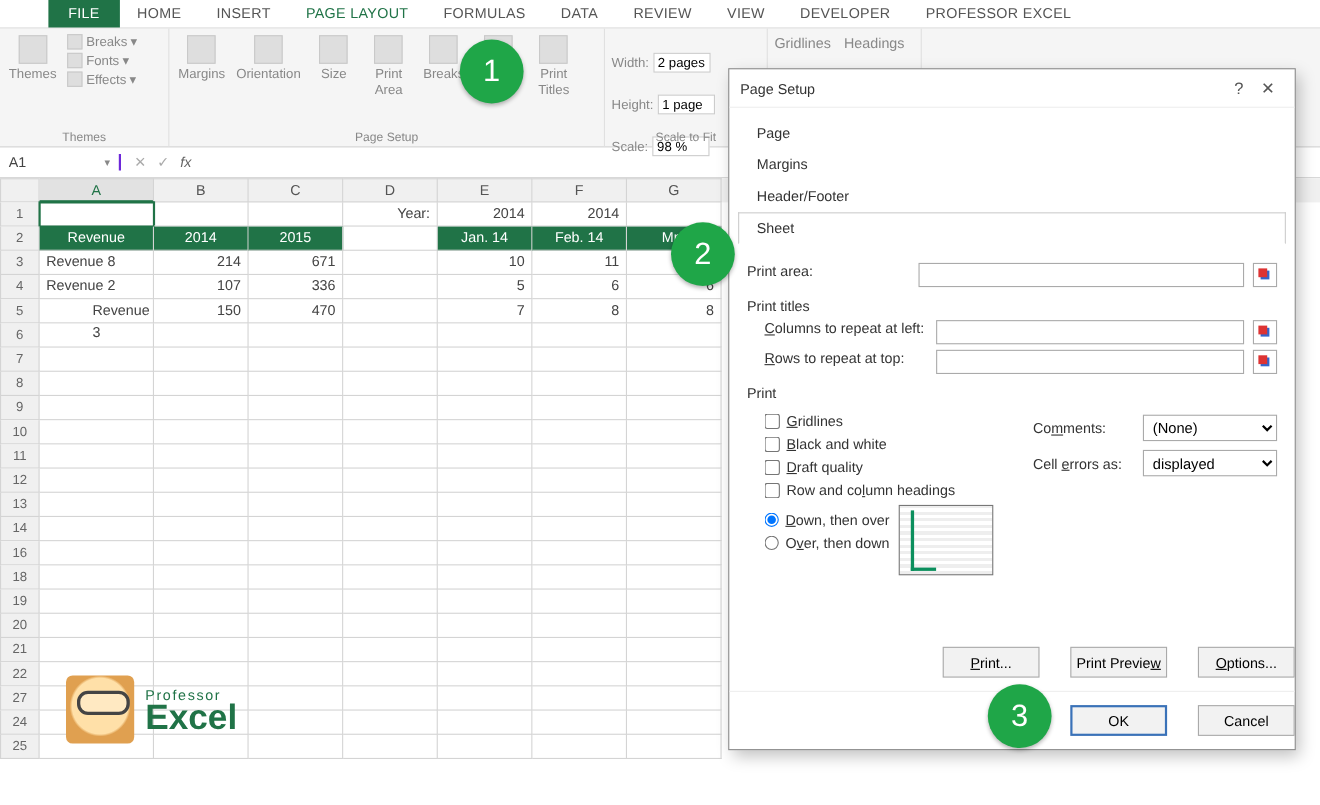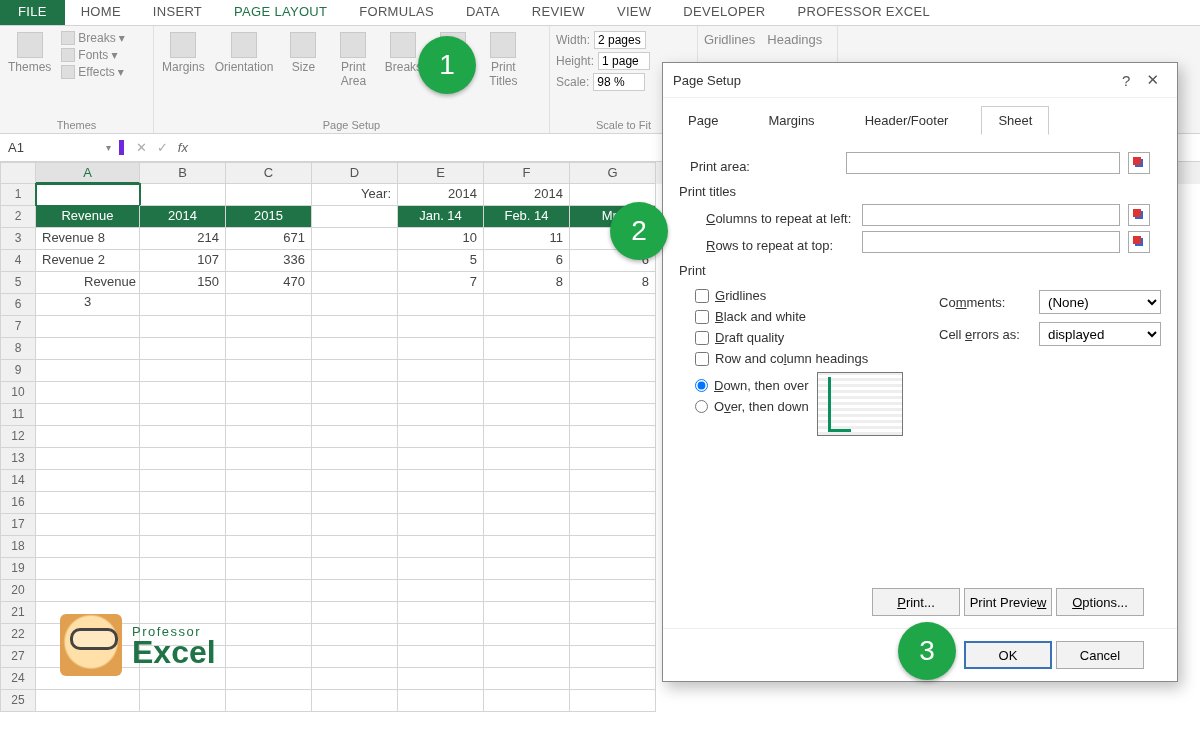--- a/index.html
+++ b/index.html
@@ -1,39 +1,39 @@
 <!DOCTYPE html>
 <html><head>
 <meta charset="utf-8">
 <style>
 * { margin: 0; padding: 0; box-sizing: border-box; font-family: 'Segoe UI', Arial, sans-serif; }
 body { width: 1200px; height: 732px; background: #fff; position: relative; overflow: hidden; font-size: 13px; color: #444; }
 
 
 .tabs { display: flex; height: 26px; border-bottom: 1px solid #d4d4d4; background: #fff; }
 .tab { padding: 4px 16px; font-size: 13px; color: #555; cursor: pointer; text-transform: uppercase; letter-spacing: 0.3px; }
-.tab.file { background: #207347; color: #fff; padding: 4px 18px; }
+.tab.file { background: #207347; color: #fff; padding: 4px 18px; margin-left: 44px; }
 .tab.active { color: #207347; }
 
 
 .ribbon { display: flex; background: #f5f5f5; height: 108px; border-bottom: 1px solid #d4d4d4; }
 .group { border-right: 1px solid #e0e0e0; padding: 2px 6px; position: relative; display: flex; flex-direction: column; }
 .group-label { position: absolute; bottom: 2px; left: 0; right: 0; text-align: center; font-size: 11px; color: #888; }
 .group-body { display: flex; gap: 6px; flex: 1; align-items: flex-start; color: #888; }
 .vstack { display: flex; flex-direction: column; gap: 1px; font-size: 12px; padding-top: 2px; }
 .vitem { display: flex; align-items: center; gap: 3px; padding: 1px 2px; cursor: pointer; }
 .big-btn { display: flex; flex-direction: column; align-items: center; gap: 2px; padding: 4px 2px; cursor: pointer; font-size: 12px; text-align: center; color: #888; min-width: 44px; }
 .icn { width: 26px; height: 26px; background: #dedede; border: 1px solid #c9c9c9; }
 .icn.sm { width: 14px; height: 14px; }
-.row-ctl { display: flex; align-items: center; gap: 4px; font-size: 12px; padding: 1px 0; }
+.row-ctl { display: flex; align-items: center; gap: 4px; font-size: 12px; padding: 1px 0; margin-top: 17px; }
 .row-ctl input { width: 52px; font-size: 12px; border: 1px solid #ccc; padding: 1px 3px; }
 
 
 .fbar { display: flex; align-items: center; height: 28px; border-bottom: 1px solid #d4d4d4; }
-.namebox { width: 124px; border-right: 5px solid #6d28d9; padding: 0 8px; display: flex; align-items: center; font-size: 13px; }
+.namebox { width: 110px; border-right: 2px solid #6d28d9; padding: 0 8px; display: flex; align-items: center; font-size: 13px; }
 .namebox .dd { margin-left: auto; color: #888; font-size: 10px; }
 .fxctl { display: flex; align-items: center; gap: 10px; padding: 0 12px; color: #aaa; }
 .fx { font-style: italic; color: #666; }
 
 
 .grid { position: relative; }
 .colhdr { display: flex; height: 22px; background: #f0f0f0; }
 .corner { width: 36px; border: 1px solid #d4d4d4; background: #f0f0f0; }
 .ch { border: 1px solid #d4d4d4; border-left: none; text-align: center; font-size: 13px; color: #555; line-height: 20px; }
 .ch.sel { background: #e2e2e2; border-bottom: 2px solid #207347; color: #207347; }
@@ -43,42 +43,42 @@
 .cell { border-right: 1px solid #d4d4d4; border-bottom: 1px solid #d4d4d4; padding: 0 6px; font-size: 13px; line-height: 20px; }
 .cell.r { text-align: right; }
 .hdrcell { background: #207347; color: #fff; text-align: center; font-weight: 400; }
 .selcell { outline: 2px solid #207347; outline-offset: -1px; }
 
 
 .dialog { position: absolute; left: 662px; top: 62px; width: 516px; height: 620px; background: #fff; border: 1px solid #888; box-shadow: 4px 6px 14px rgba(0,0,0,0.25); display: flex; flex-direction: column; }
 .dlg-title { display: flex; align-items: center; padding: 6px 10px; font-size: 13px; color: #333; border-bottom: 1px solid #eee; }
 .dlg-title .sp { flex: 1; }
 .dlg-title .wbtn { padding: 2px 8px; cursor: pointer; font-size: 15px; color: #555; }
-.dlg-tabs { display: flex; padding: 8px 8px 0 8px; gap: 16px; }
+.dlg-tabs { display: flex; padding: 8px 8px 0 8px; gap: 0; flex-direction: column; }
 .dtab { padding: 6px 16px; border: 1px solid transparent; font-size: 13px; cursor: pointer; color: #333; }
 .dtab.active { border: 1px solid #ccc; border-bottom: 1px solid #fff; background: #fff; }
 .dlg-body { padding: 12px 16px; flex: 1; font-size: 13px; color: #333; }
-.frow { display: flex; align-items: flex-end; margin: 5px 11px; gap: 8px; }
+.frow { display: flex; align-items: flex-start; margin: 5px 0; gap: 8px; }
 .frow .lab { width: 148px; }
 .frow input[type=text] { flex: 1; border: 1px solid #aaa; height: 22px; padding: 0 4px; }
 .refbtn { width: 22px; height: 22px; border: 1px solid #aaa; background: #fff; cursor: pointer; position: relative; }
 .refbtn::after { content: ""; position: absolute; left: 4px; top: 4px; width: 8px; height: 8px; background: #d33; box-shadow: 2px 2px 0 #36c; }
 .fs { margin: 10px 0 4px 0; color: #333; }
 .chkrow { display: flex; align-items: center; gap: 6px; margin: 6px 0 6px 16px; }
 .chkrow input { width: 14px; height: 14px; }
 .prcols { display: flex; gap: 40px; }
 .prleft { flex: 0 0 220px; }
 .prright { flex: 1; }
 .selrow { display: flex; align-items: center; gap: 8px; margin: 8px 0; }
 .selrow .lab { width: 92px; }
 .selrow select { flex: 1; border: 1px solid #aaa; height: 24px; background: #fff; padding: 0 4px; }
 .radrow { display: flex; align-items: center; gap: 6px; margin: 6px 0 6px 16px; }
 .orderimg { width: 86px; height: 64px; border: 1px solid #777; margin-left: 8px; background: repeating-linear-gradient(0deg,#eee 0 3px,#fff 3px 6px), repeating-linear-gradient(90deg,#eee 0 3px,#fff 3px 6px); position: relative; }
 .orderimg::after { content: ""; position: absolute; left: 10px; top: 4px; width: 20px; height: 52px; border-left: 3px solid #0b8f5d; border-bottom: 3px solid #0b8f5d; }
-.dlg-btns { display: flex; justify-content: flex-end; gap: 4px; padding: 12px 33px; }
+.dlg-btns { display: flex; justify-content: flex-end; gap: 28px; padding: 12px 0; }
 .btn { min-width: 88px; height: 28px; border: 1px solid #aaa; background: #f2f2f2; font-size: 13px; cursor: pointer; }
 .btn.primary { border: 2px solid #3a72b8; }
 
 
 .callout { position: absolute; width: 58px; height: 58px; border-radius: 50%; background: #1fa648; color: #fff; display: flex; align-items: center; justify-content: center; font-size: 28px; box-shadow: 0 2px 4px rgba(0,0,0,0.3); z-index: 50; }
 
 
 .logo { position: absolute; left: 60px; top: 614px; display: flex; align-items: center; gap: 10px; }
 .logo-face { width: 62px; height: 62px; border-radius: 6px; background: radial-gradient(circle at 50% 45%, #ffe0a8 0 55%, #e0a050 60% 100%); position: relative; }
 .logo-face::before { content: ""; position: absolute; left: 10px; top: 14px; width: 42px; height: 16px; border: 3px solid #444; border-radius: 10px; background: rgba(255,255,255,0.3); }
@@ -340,30 +340,20 @@
         <div class="cell " style="width: 104px;"></div>
         <div class="cell " style="width: 86px;"></div>
         <div class="cell " style="width: 86px;"></div>
         <div class="cell " style="width: 86px;"></div>
         <div class="cell " style="width: 86px;"></div>
         <div class="cell " style="width: 86px;"></div>
         <div class="cell " style="width: 86px;"></div>
       </div>
       <div class="gr">
         <div class="rh">16</div>
-        <div class="cell " style="width: 104px;"></div>
-        <div class="cell " style="width: 86px;"></div>
-        <div class="cell " style="width: 86px;"></div>
-        <div class="cell " style="width: 86px;"></div>
-        <div class="cell " style="width: 86px;"></div>
-        <div class="cell " style="width: 86px;"></div>
-        <div class="cell " style="width: 86px;"></div>
-      </div>
-      <div class="gr">
-        <div class="rh">17</div>
         <div class="cell " style="width: 104px;"></div>
         <div class="cell " style="width: 86px;"></div>
         <div class="cell " style="width: 86px;"></div>
         <div class="cell " style="width: 86px;"></div>
         <div class="cell " style="width: 86px;"></div>
         <div class="cell " style="width: 86px;"></div>
         <div class="cell " style="width: 86px;"></div>
       </div>
       <div class="gr">
         <div class="rh">18</div>

